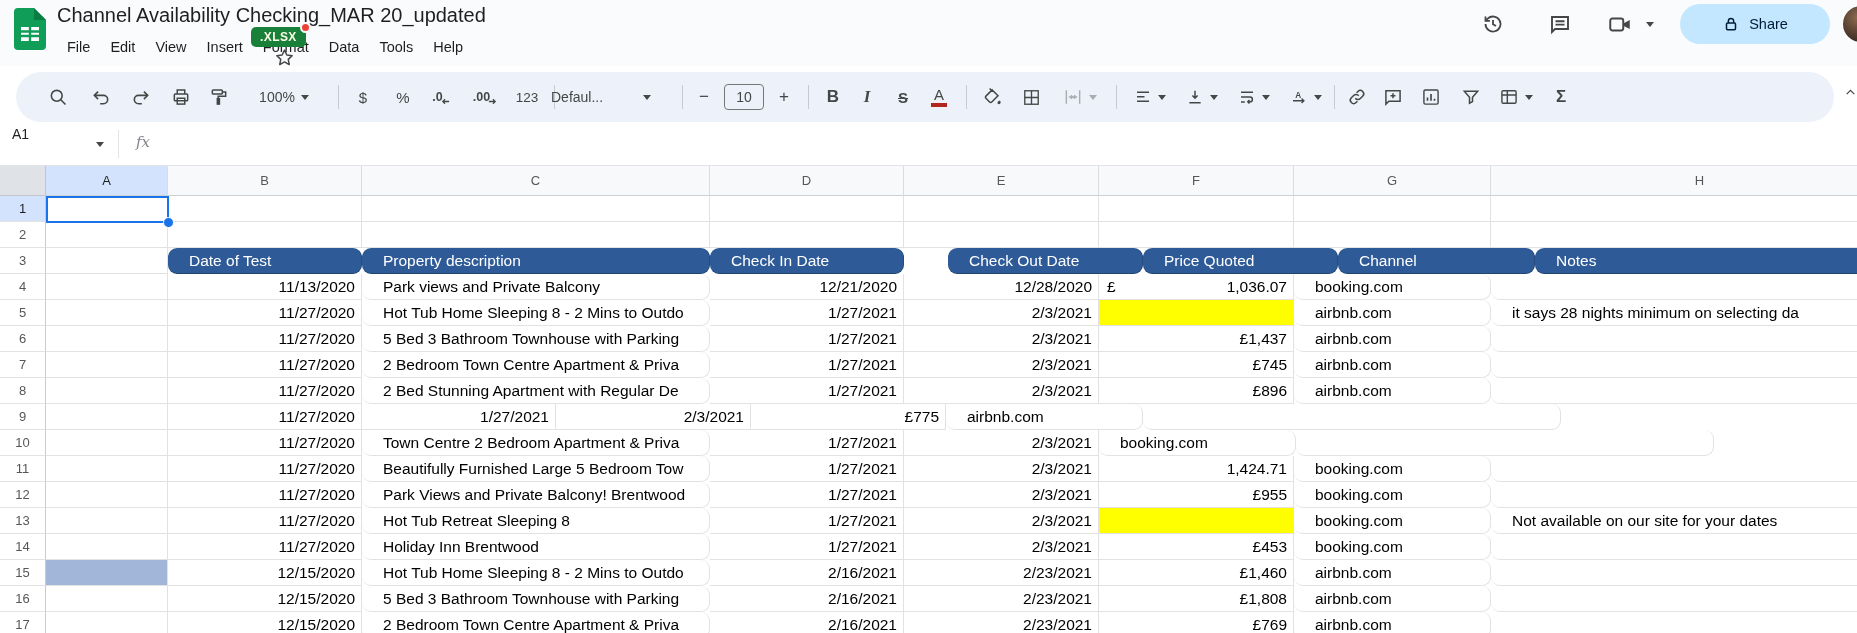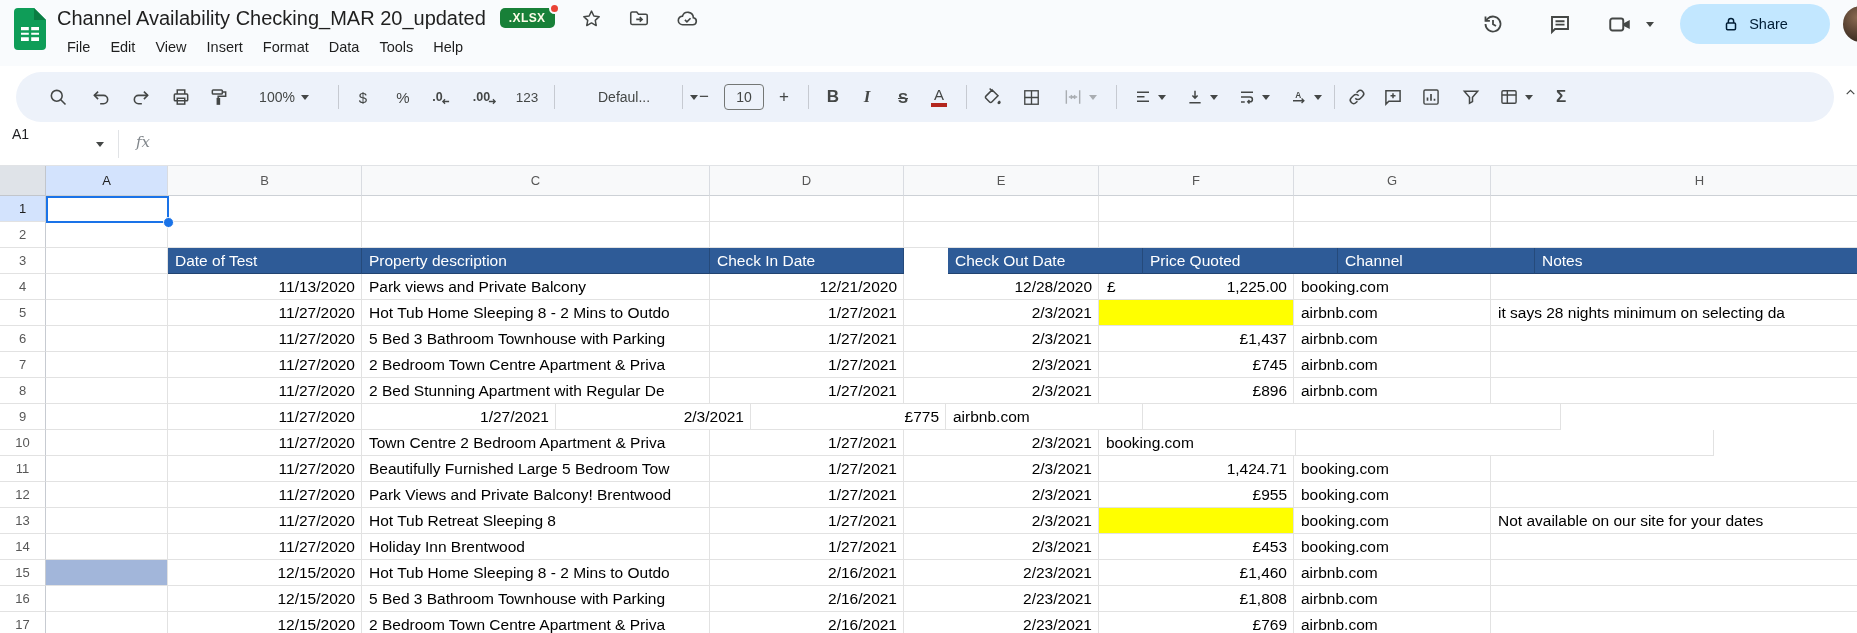--- a/index.html
+++ b/index.html
@@ -4,21 +4,21 @@
 <style>
   * { margin:0; padding:0; box-sizing:border-box; }
   html,body { width:1857px; height:633px; overflow:hidden; background:#fff;
     font-family:"Liberation Sans", sans-serif; }
   #stage { position:relative; width:1857px; height:633px; background:#fff; overflow:hidden; }
 
   
   #topbar { position:absolute; left:0; top:0; width:1857px; height:66px; background:#f9fbfd; }
   #logo { position:absolute; left:14px; top:8px; width:32px; height:42px; }
   #title-block { position:absolute; left:57px; top:4px; }
-  #title-row { display:flex; align-items:center; height:28px; }
+  #title-row { display:flex; align-items:center; height:28px;flex-direction:column; }
   #doc-title { font-size:20px; color:#1f1f1f; white-space:nowrap; }
   #file-badge { position:relative; margin-left:14px; background:var(--badge-green); color:#fdfce8;
      font-size:12px; font-weight:bold; letter-spacing:.4px; padding:3px 9px; border-radius:5px; }
   #badge-dot { position:absolute; right:-5px; top:-5px; width:11px; height:11px; border-radius:50%;
      background:var(--dot-red); border:2px solid #f9fbfd; }
   .title-ic { margin-left:26px; color:#444746; display:inline-flex; }
   #menubar { display:flex; margin-top:4px; }
   .menu-item { font-size:14.5px; color:#1f1f1f; padding:3px 10px; border-radius:6px; cursor:default; }
   #top-right .tr-btn { position:absolute; top:4px; width:40px; height:40px; display:flex;
      align-items:center; justify-content:center; border-radius:50%; }
@@ -64,21 +64,21 @@
      border-bottom:1px solid #cdd1d6; display:flex; align-items:center; justify-content:center;
      font-size:13px; color:#575757; }
   .ch.sel { background:#d3e3fd; color:#1f1f1f; }
   #corner { background:#dfe3e8; border-right:1px solid #c2c6cc; border-bottom:1px solid #c2c6cc; }
   .g-row { display:flex; height:26px; }
   .gc { flex:none; height:26px; border-right:1px solid #e2e2e2; border-bottom:1px solid #e2e2e2;
      font-size:15.5px; color:#000; display:flex; align-items:center; overflow:hidden; white-space:nowrap; }
   .gutter { justify-content:center; font-size:13px; color:#575757; background:#fff;
      border-right:1px solid #c7cbd1; }
   .gutter.sel { background:#d3e3fd; color:#1f1f1f; }
-  .al { padding-left:7px; }
+  .al { padding-left:21px;border-radius:9px; }
   .ar { justify-content:flex-end; padding-right:6px; }
   .hdr { background:var(--hdr-blue); color:#fff; border-right:1px solid rgba(0,0,0,.18);
      border-bottom:1px solid rgba(0,0,0,.25); font-size:15.5px; font-weight:500; }
   .yellow { background:var(--hl-yellow); }
   .afill { background:var(--row-fill); }
   .acct { justify-content:space-between; padding-left:8px; padding-right:6px; }
   #sel-overlay { position:absolute; left:46px; top:30px; width:123px; height:27px;
      border:2px solid var(--accent); pointer-events:none; }
   #sel-handle { position:absolute; left:163px; top:51px; width:11px; height:11px; border-radius:50%;
      background:var(--accent); border:1.5px solid #fff; pointer-events:none; }
@@ -219,21 +219,21 @@
     <div class="ti" style="left:450px;width:38px">
       <span class="tsmall">.00</span>
       <svg width="9" height="9" viewBox="0 0 10 10" style="margin-top:9px;margin-left:-2px">
           <path d="M1 5 h7 M5.5 2.5 L8 5 l-2.5 2.5" stroke="#444746" stroke-width="1.4" fill="none"></path>
         </svg>
     </div>
     <div class="ti" style="left:494px;width:34px">
       <span class="tsmall" style="font-weight:500;font-size:13.5px">123</span>
     </div>
     <div class="tsep" style="left:538px"></div>
-    <div class="ti" style="left:576px;width:112px;justify-content:space-between;padding:0 6px">
+    <div class="ti" style="left:529px;width:112px;justify-content:space-between;padding:0 6px">
       <span class="tlabel">Defaul...</span>
         <span class="caret"></span>
     </div>
     <div class="tsep" style="left:666px"></div>
     <div class="ti" style="left:674px;width:28px">
       <span class="tlabel" style="font-size:17px">−</span>
     </div>
     <div class="ti" style="left:706px;width:44px">
       <span id="font-size-box">10</span>
     </div>
@@ -397,21 +397,21 @@
         </div>
         <div class="g-row">
           <div class="gc gutter" style="width: 46px;">4</div>
           <div class="gc" style="width: 122px;"></div>
           <div class="gc ar" style="width: 194px;">11/13/2020</div>
           <div class="gc al" style="width: 348px;">Park views and Private Balcony</div>
           <div class="gc ar" style="width: 194px;">12/21/2020</div>
           <div class="gc ar" style="width: 195px;">12/28/2020</div>
           <div class="gc acct" style="width: 195px;">
             <span>£</span>
-            <span>1,225.00</span>
+            <span>1,036.07</span>
           </div>
           <div class="gc al" style="width: 197px;">booking.com</div>
           <div class="gc al" style="width: 418px;"></div>
         </div>
         <div class="g-row">
           <div class="gc gutter" style="width: 46px;">5</div>
           <div class="gc" style="width: 122px;"></div>
           <div class="gc ar" style="width: 194px;">11/27/2020</div>
           <div class="gc al" style="width: 348px;">Hot Tub Home Sleeping 8 - 2 Mins to Outdo</div>
           <div class="gc ar" style="width: 194px;">1/27/2021</div>

